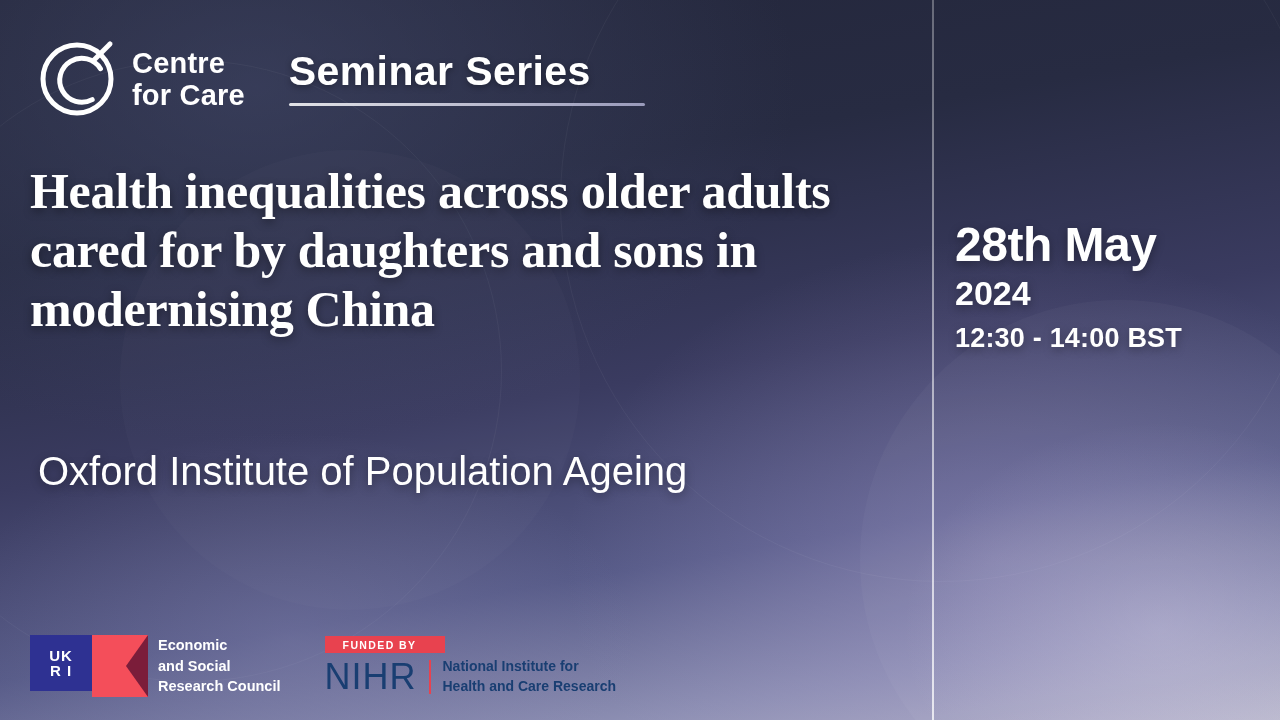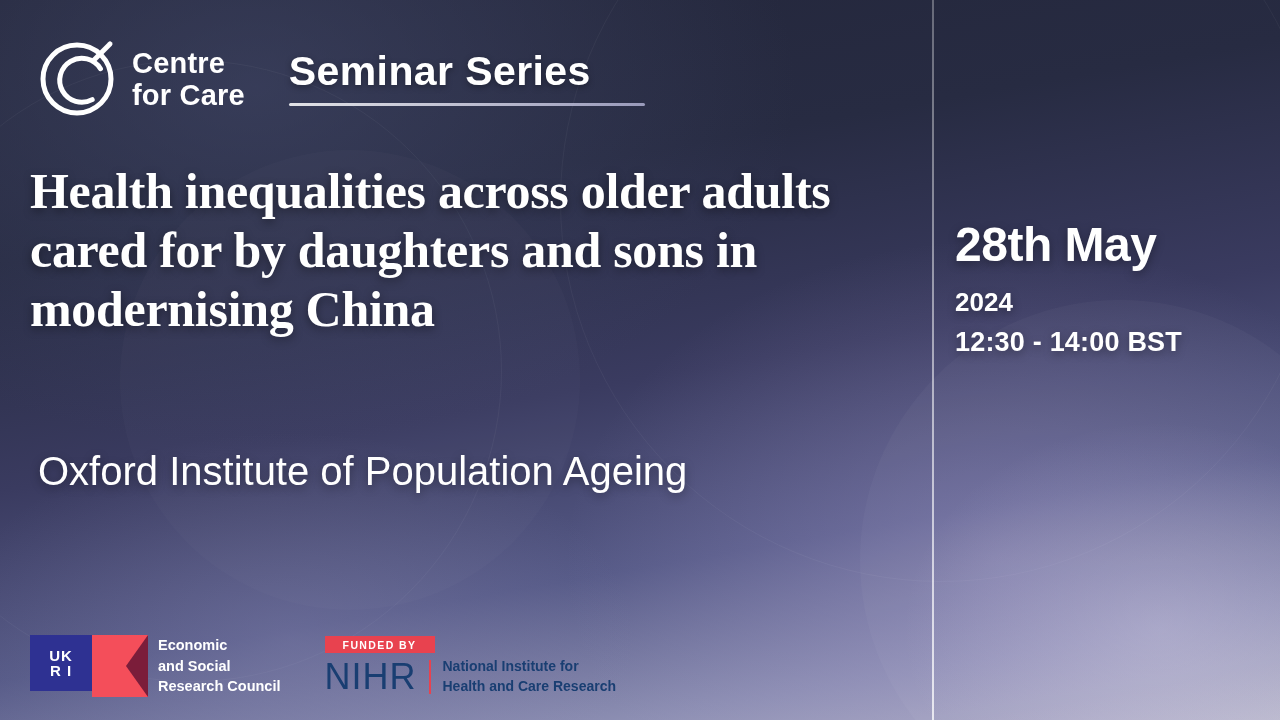--- a/index.html
+++ b/index.html
@@ -138,24 +138,24 @@
     text-align: left;
     text-shadow: 0 3px 10px rgba(0,0,0,0.35);
   }
   .date-day {
     font-size: 48px;
     font-weight: 800;
     letter-spacing: -0.5px;
     line-height: 1.05;
   }
   .date-year {
-    font-size: 26px;
+    font-size: 34px;
     font-weight: 700;
     line-height: 1.25;
-    margin-top: 16px;
+    margin-top: 2px;
   }
   .date-time {
     font-size: 27px;
     font-weight: 700;
     letter-spacing: 0.2px;
     margin-top: 8px;
   }
 
   
   .funders {
@@ -216,21 +216,21 @@
     justify-content: center;
     height: 64px;
   }
   .nihr-funded {
     display: inline-block;
     background: #e8424f;
     color: #ffffff;
     font-size: 10.5px;
     font-weight: 700;
     letter-spacing: 1.4px;
-    padding: 3px 9px 2px 9px;
+    padding: 3px 19px 2px 9px;
     width: 92px;
     text-align: center;
   }
   .nihr-row {
     display: flex;
     align-items: center;
     margin-top: 4px;
   }
   .nihr-word {
     font-size: 36px;

